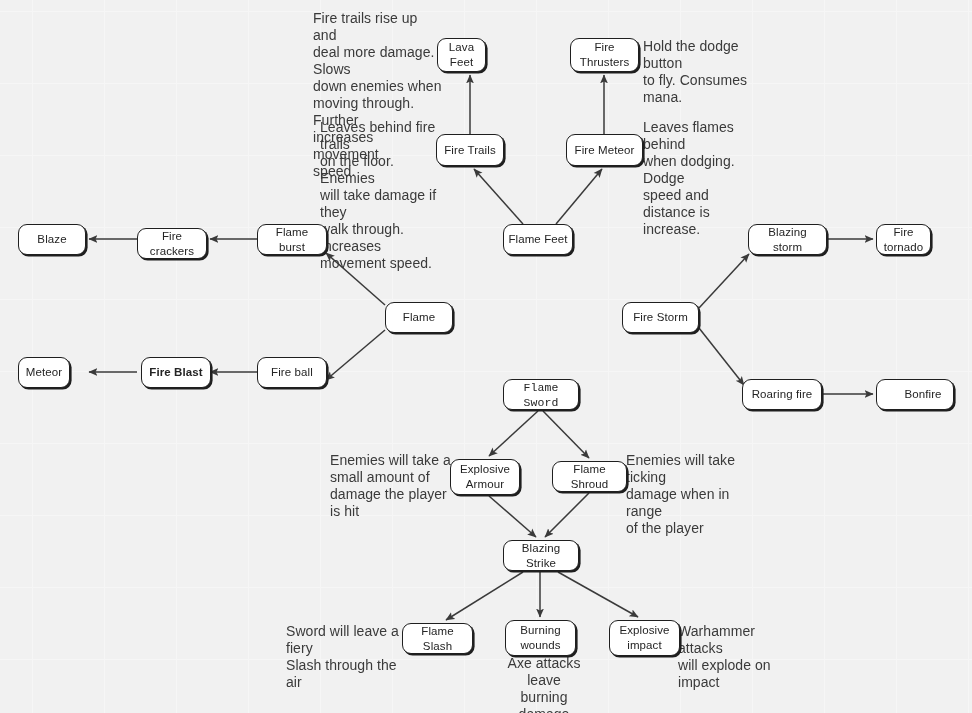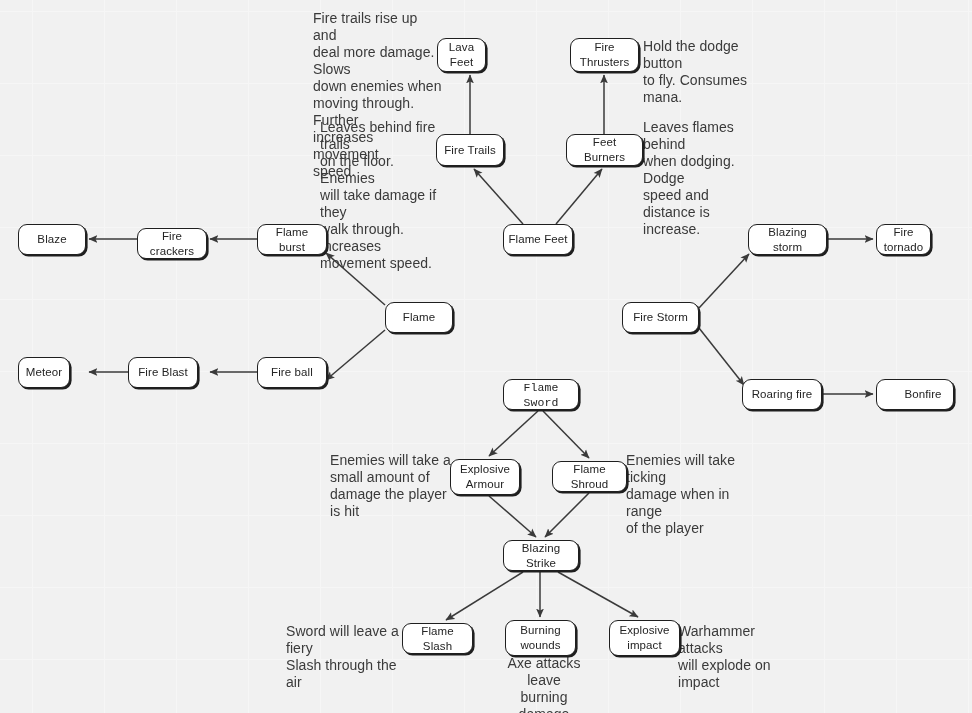--- a/index.html
+++ b/index.html
@@ -90,28 +90,28 @@
         <line x1="523" y1="572" x2="446" y2="620" stroke="#3a3a3a" stroke-width="1.5" marker-end="url(#arrowhead)"></line>
         <line x1="540" y1="572" x2="540" y2="617" stroke="#3a3a3a" stroke-width="1.5" marker-end="url(#arrowhead)"></line>
         <line x1="558" y1="572" x2="638" y2="617" stroke="#3a3a3a" stroke-width="1.5" marker-end="url(#arrowhead)"></line>
       </g>
   </svg>
   <div id="node-layer">
       <div class="node" style="left: 437px; top: 38px; width: 49px; height: 34px;">Lava Feet</div>
       <div class="node" style="left: 570px; top: 38px; width: 69px; height: 34px;">Fire
 Thrusters</div>
       <div class="node" style="left: 436px; top: 134px; width: 68px; height: 32px;">Fire Trails</div>
-      <div class="node" style="left: 566px; top: 134px; width: 77px; height: 32px;">Feet Burners</div>
+      <div class="node" style="left: 566px; top: 134px; width: 77px; height: 32px;">Fire Meteor</div>
       <div class="node" style="left: 503px; top: 224px; width: 70px; height: 31px;">Flame Feet</div>
       <div class="node" style="left: 18px; top: 224px; width: 68px; height: 31px;">Blaze</div>
       <div class="node" style="left: 137px; top: 228px; width: 70px; height: 31px;">Fire crackers</div>
       <div class="node" style="left: 257px; top: 224px; width: 70px; height: 31px;">Flame burst</div>
       <div class="node" style="left: 385px; top: 302px; width: 68px; height: 31px;">Flame</div>
       <div class="node" style="left: 18px; top: 357px; width: 52px; height: 31px;">Meteor</div>
-      <div class="node" style="left: 128px; top: 357px; width: 70px; height: 31px;">Fire Blast</div>
+      <div class="node" style="left: 141px; top: 357px; width: 70px; height: 31px; font-weight: bold;">Fire Blast</div>
       <div class="node" style="left: 257px; top: 357px; width: 70px; height: 31px;">Fire ball</div>
       <div class="node" style="left: 622px; top: 302px; width: 77px; height: 31px;">Fire Storm</div>
       <div class="node" style="left: 748px; top: 224px; width: 79px; height: 31px;">Blazing storm</div>
       <div class="node" style="left: 876px; top: 224px; width: 55px; height: 31px;">Fire tornado</div>
       <div class="node" style="left: 742px; top: 379px; width: 80px; height: 31px;">Roaring fire</div>
       <div class="node" style="left: 876px; top: 379px; width: 78px; height: 31px; padding-left: 20px;">Bonfire</div>
       <div class="node" style="left: 503px; top: 379px; width: 76px; height: 31px; font-family: Liberation Mono, monospace;">Flame Sword</div>
       <div class="node" style="left: 450px; top: 459px; width: 70px; height: 36px;">Explosive
 Armour</div>
       <div class="node" style="left: 552px; top: 461px; width: 75px; height: 31px;">Flame Shroud</div>

